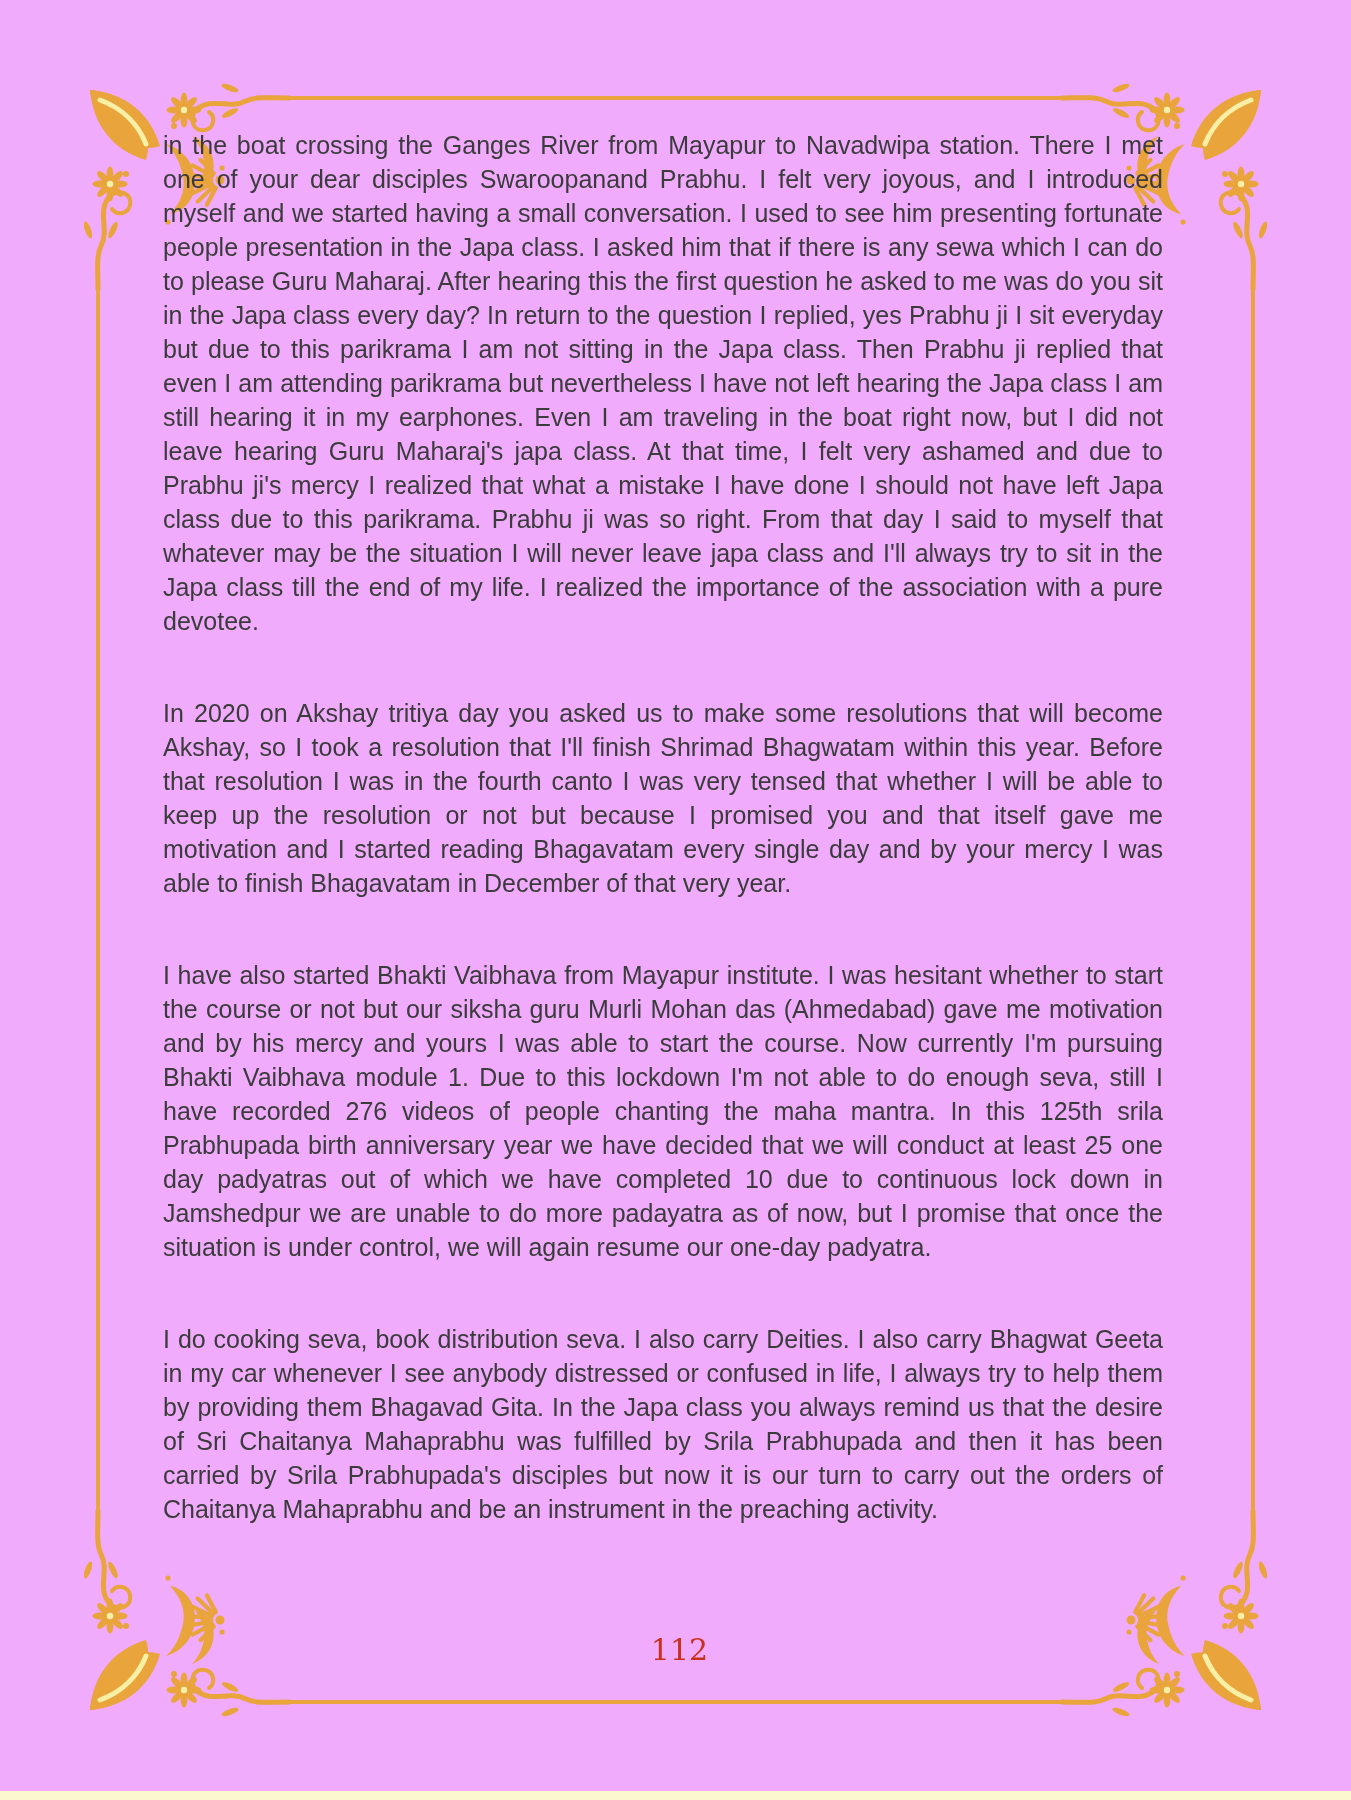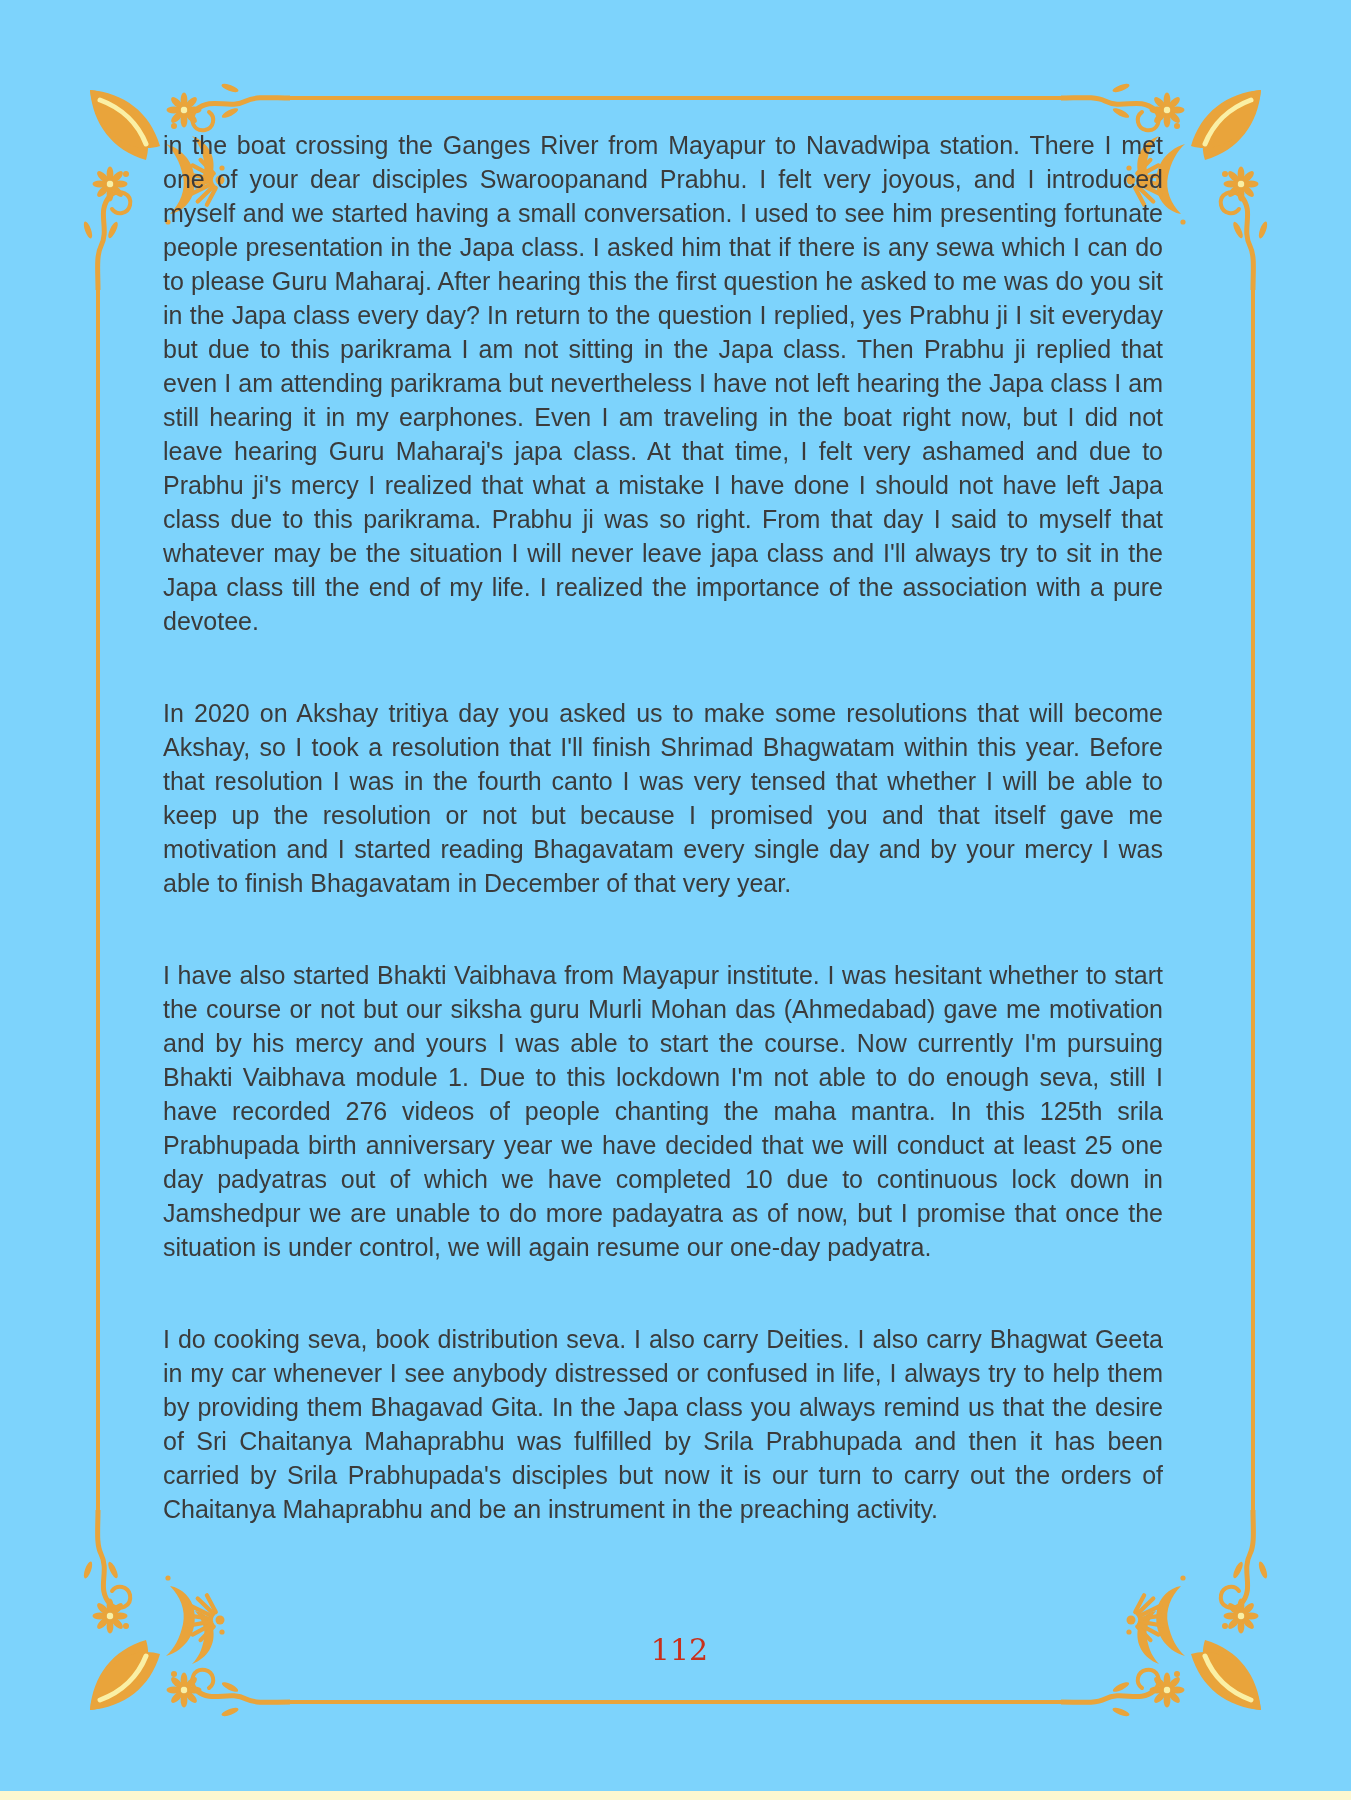--- a/index.html
+++ b/index.html
@@ -1,19 +1,19 @@
 <!DOCTYPE html>
 <html><head>
 <meta charset="utf-8">
 <style>
   html,body{margin:0;padding:0;}
   .page{
     position:relative;
     width:1351px;height:1800px;
-    background:#7dd3fc;
+    background:#f0abfc;
     overflow:hidden;
     font-family:"Liberation Sans",sans-serif;
   }
   .defs-holder{position:absolute;width:0;height:0;overflow:hidden;}
   .orn{position:absolute;width:210px;height:210px;}
   .orn.tl{left:80px;top:80px;}
   .orn.tr{left:1061px;top:80px;transform:scaleX(-1);}
   .orn.bl{left:80px;top:1510px;transform:scaleY(-1);}
   .orn.br{left:1061px;top:1510px;transform:scale(-1,-1);}
   .bline{position:absolute;background:#E9A43B;border-radius:2px;}

